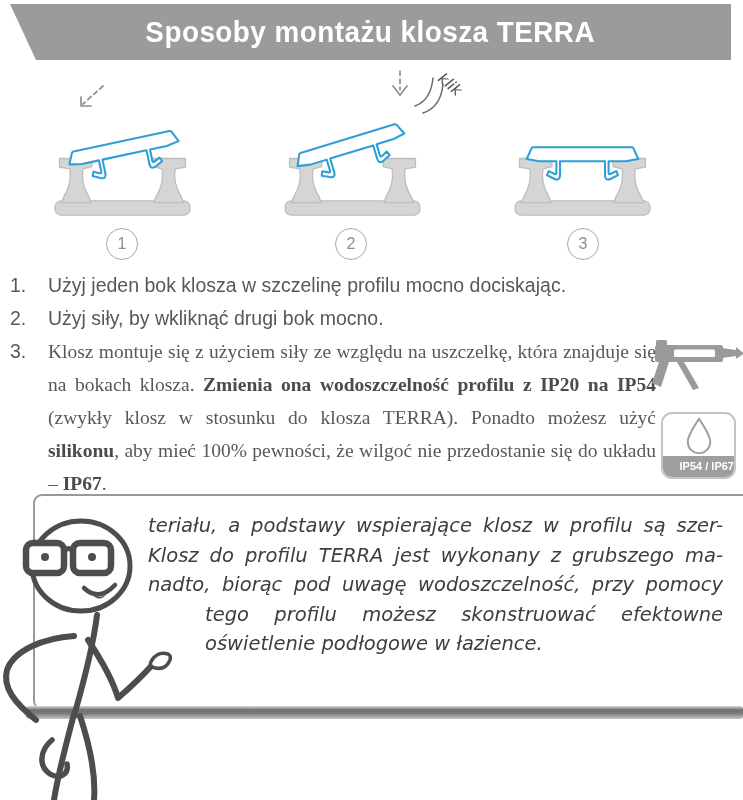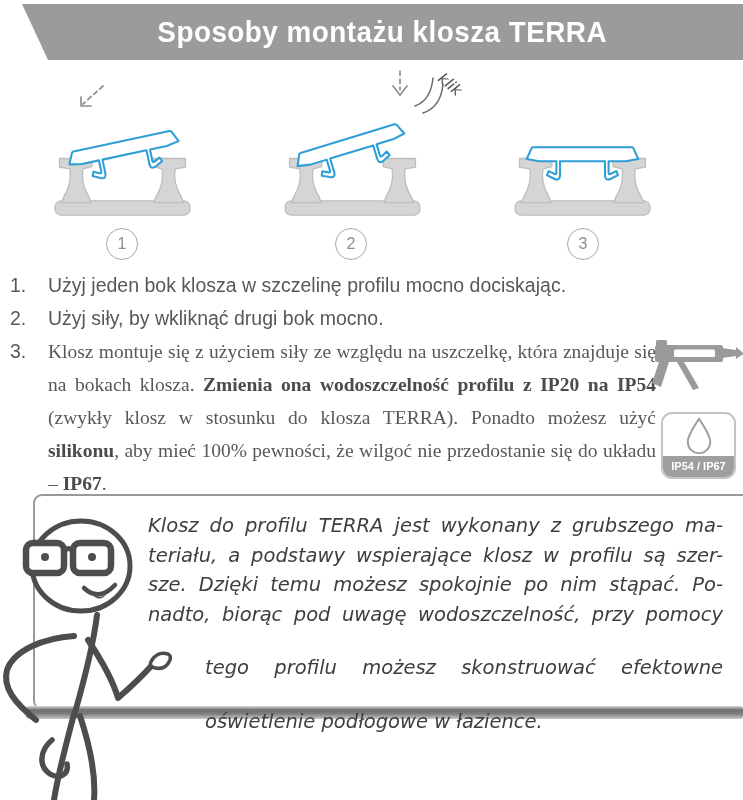--- a/index.html
+++ b/index.html
@@ -1,20 +1,20 @@
 <!DOCTYPE html>
 <html lang="pl"><head>
 <meta charset="utf-8">
 <style>
   html,body{margin:0;padding:0;background:#fff;}
   .screen{position:relative;width:743px;height:800px;background:#fff;overflow:hidden;
           font-family:"Liberation Sans",sans-serif;}
 
   
-  .banner{position:absolute;left:22px;top:4px;width:721px;height:56px;background:#9b9b9b;
+  .banner{position:absolute;left:10px;top:4px;width:721px;height:56px;background:#9b9b9b;
           clip-path:polygon(0 0,100% 0,100% 100%,26px 100%);
           display:flex;align-items:center;justify-content:center;}
   .banner h1{margin:0;color:#fff;font-size:29px;font-weight:bold;letter-spacing:.5px;
              transform:scaleX(.96);}
 
   
   .diag{position:absolute;top:70px;}
   .step-circle{position:absolute;top:228px;width:32px;height:32px;border:1.6px solid #a8a8a8;
                border-radius:50%;box-sizing:border-box;display:flex;align-items:center;
                justify-content:center;color:#8f8f8f;font-size:16px;}
@@ -28,32 +28,32 @@
   .li3 .txt{text-align:justify;font-family:Liberation Serif, serif;}
   .b{font-weight:bold;color:#4b4b4d;}
 
   
   .gun{position:absolute;left:652px;top:338px;}
   .ip-badge{position:absolute;left:661px;top:412px;width:75px;height:67px;
             border:2.5px solid #c4c4c4;border-radius:11px;box-sizing:border-box;
             background:#fff;overflow:hidden;}
   .ip-badge .drop{position:absolute;left:0;right:0;top:2px;text-align:center;}
   .ip-strip{position:absolute;left:0;right:0;bottom:0;height:21px;background:#9e9e9e;
-            color:#fff;font-size:11px;font-weight:bold;text-align:center;line-height:21px;}
+            color:#fff;font-size:11px;font-weight:bold;text-align:right;line-height:21px;}
 
   
   .note-box{position:absolute;left:33px;top:494px;width:718px;height:216px;
             border:2px solid #999;border-radius:9px;background:#fff;box-sizing:border-box;}
   .ledge{position:absolute;left:26px;top:706px;width:717px;height:13px;border-radius:3px;
          background:linear-gradient(180deg,#d9d9d9 0%,#707070 30%,#7c7c7c 58%,#c6c6c6 100%);}
   .speech{position:absolute;left:148px;top:511px;width:575px;color:#3e3e3e;
           font-family:"DejaVu Sans",sans-serif;font-style:italic;font-size:19.5px;
           line-height:29.5px;}
   .s-line{text-align:justify;text-align-last:justify;}
-  .s-ind{margin-left:57px;margin-top:24px;}
+  .s-ind{margin-left:57px;}
   .s-last{text-align:right;text-align-last:left;}
 
   .mascot{position:absolute;left:0;top:488px;}
   svg text{font-family:"DejaVu Sans",sans-serif;}
 </style>
 </head>
 <body>
 
 <div class="screen">
 
@@ -151,23 +151,22 @@
         <path d="M14,2 C14,2 3.5,17.5 3.5,23.5 A10.5,10.5 0 0 0 24.5,23.5 C24.5,17.5 14,2 14,2 Z" fill="none" stroke="#9e9e9e" stroke-width="1.8"></path>
       </svg>
     </div>
     <div class="ip-strip">IP54 / IP67</div>
   </div>
 
   <div class="note-box"></div>
   <div class="ledge"></div>
 
   <div class="speech">
+    <div class="s-line">teriału, a podstawy wspierające klosz w profilu są szer-</div>
     <div class="s-line">Klosz do profilu TERRA jest wykonany z grubszego ma-</div>
-    <div class="s-line">teriału, a podstawy wspierające klosz w profilu są szer-</div>
-    <div class="s-line">sze. Dzięki temu możesz spokojnie po nim stąpać. Po-</div>
     <div class="s-line">nadto, biorąc pod uwagę wodoszczelność, przy pomocy</div>
     <div class="s-line s-ind">tego profilu możesz skonstruować efektowne</div>
     <div class="s-line s-ind s-last">oświetlenie podłogowe w łazience.</div>
   </div>
 
   <svg class="mascot" width="200" height="312" viewBox="0 0 200 312">
     <g stroke="#4d4d4d" fill="none" stroke-linecap="round" stroke-linejoin="round">
 
       <path d="M97,127 C93,160 82,200 74,228" stroke-width="6"></path>
 

